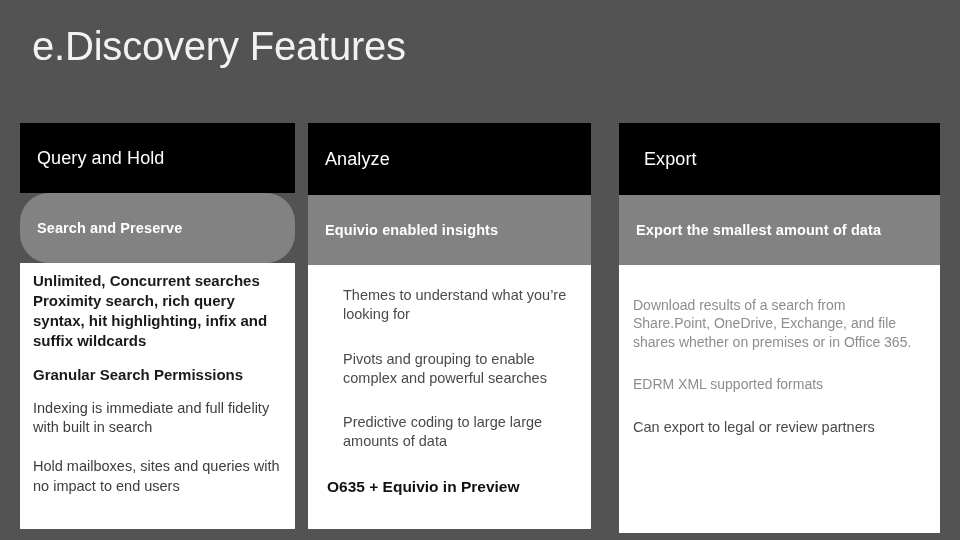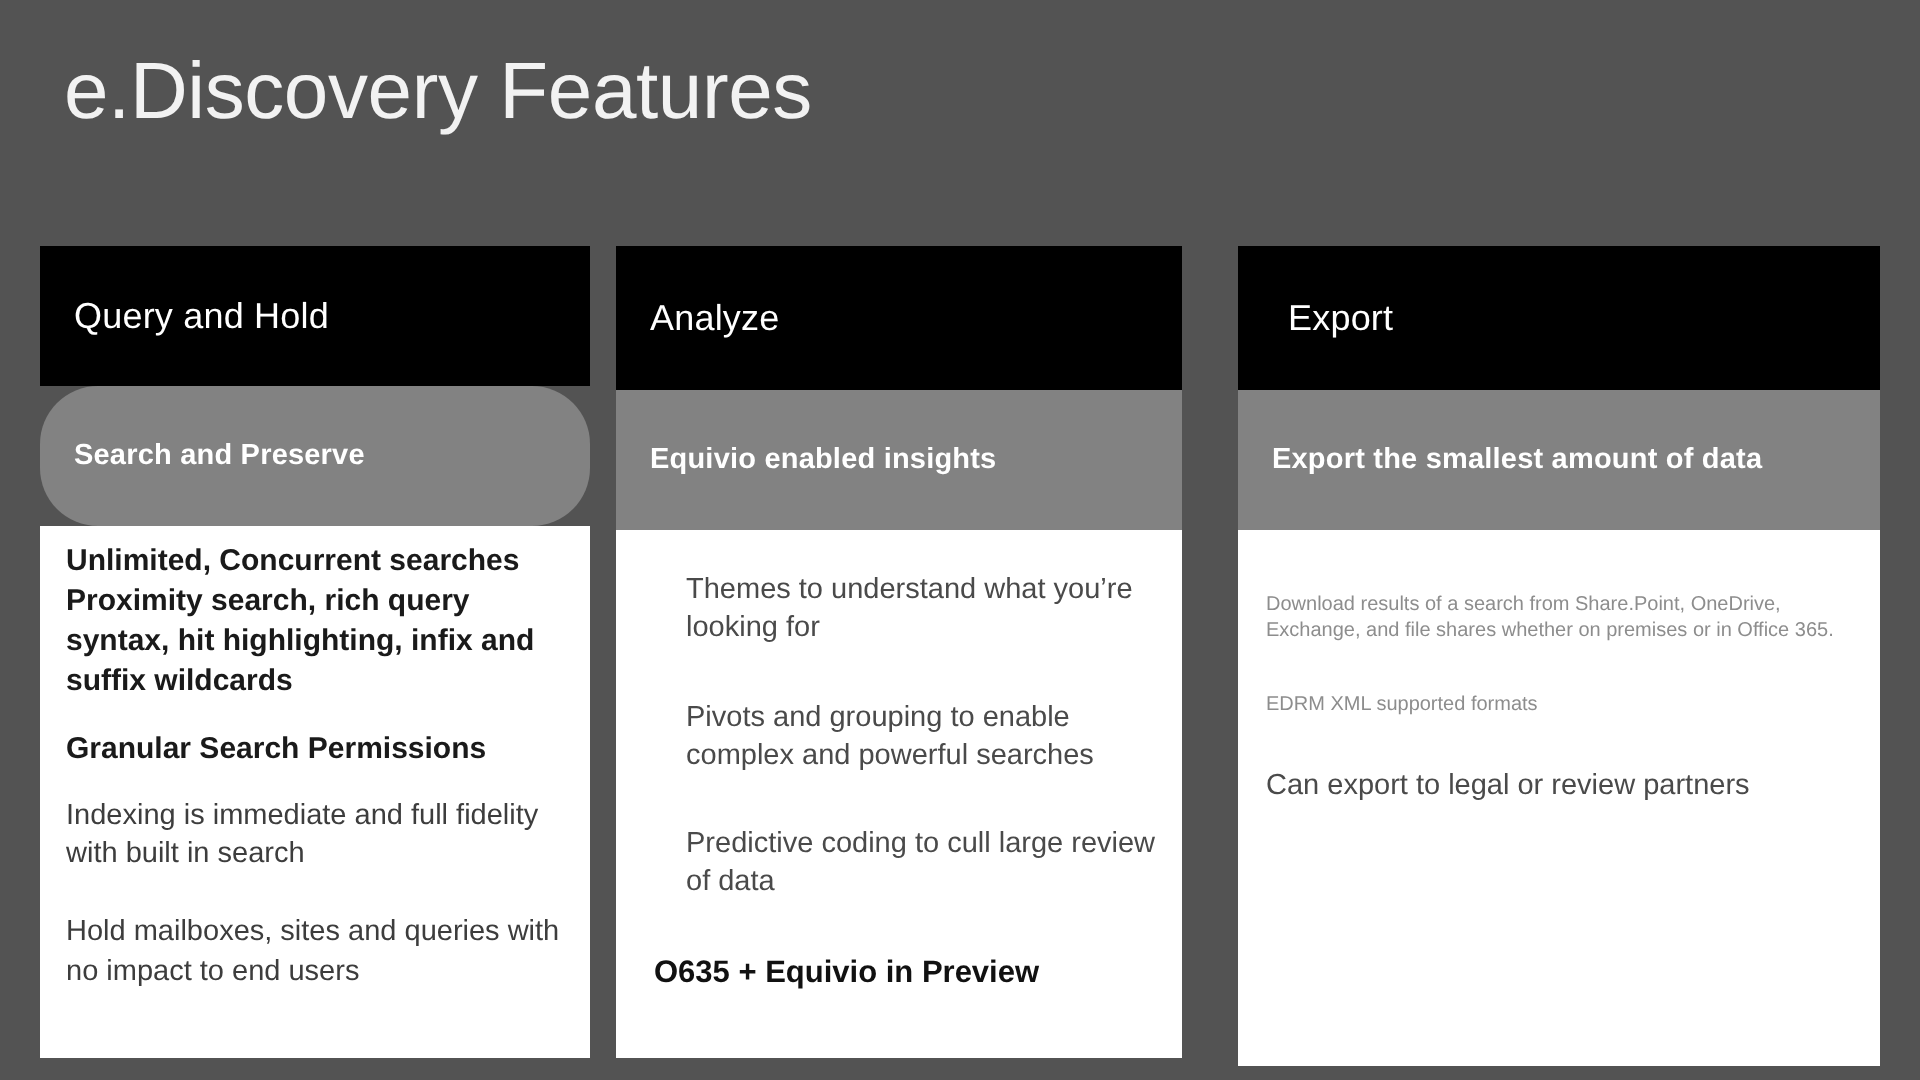--- a/index.html
+++ b/index.html
@@ -114,21 +114,21 @@
   #col-2 .bold-dark {
     color: #111111;
     font-size: 15.5px;
     font-weight: bold;
     margin-bottom: 0;
   }
 
   
   #col-3 .muted {
     color: #8d8d8d;
-    font-size: 10px;
+    font-size: 14px;
     font-weight: 300;
     line-height: 1.32;
     margin-bottom: 24px;
   }
   #col-3 .light-dark {
     color: #4a4a4a;
     font-size: 14.5px;
     font-weight: 300;
     line-height: 1.32;
     margin-bottom: 0;
@@ -151,21 +151,21 @@
       <p class="para light-dark">Hold mailboxes, sites and queries with no impact to end users</p>
     </div>
   </div>
 
   <div class="column" id="col-2">
     <div class="col-header">Analyze</div>
     <div class="col-sub">Equivio enabled insights</div>
     <div class="col-body">
       <p class="para light-dark">Themes to understand what you’re looking for</p>
       <p class="para light-dark">Pivots and grouping to enable complex and powerful searches</p>
-      <p class="para light-dark">Predictive coding to cull large review of data</p>
+      <p class="para light-dark">Predictive coding to large large amounts of data</p>
       <p class="para bold-dark">O635 + Equivio in Preview</p>
     </div>
   </div>
 
   <div class="column" id="col-3">
     <div class="col-header">Export</div>
     <div class="col-sub">Export the smallest amount of data</div>
     <div class="col-body">
       <p class="para muted">Download results of a search from Share.Point, OneDrive, Exchange, and file shares whether on premises or in Office 365.</p>
       <p class="para muted">EDRM XML supported formats</p>

